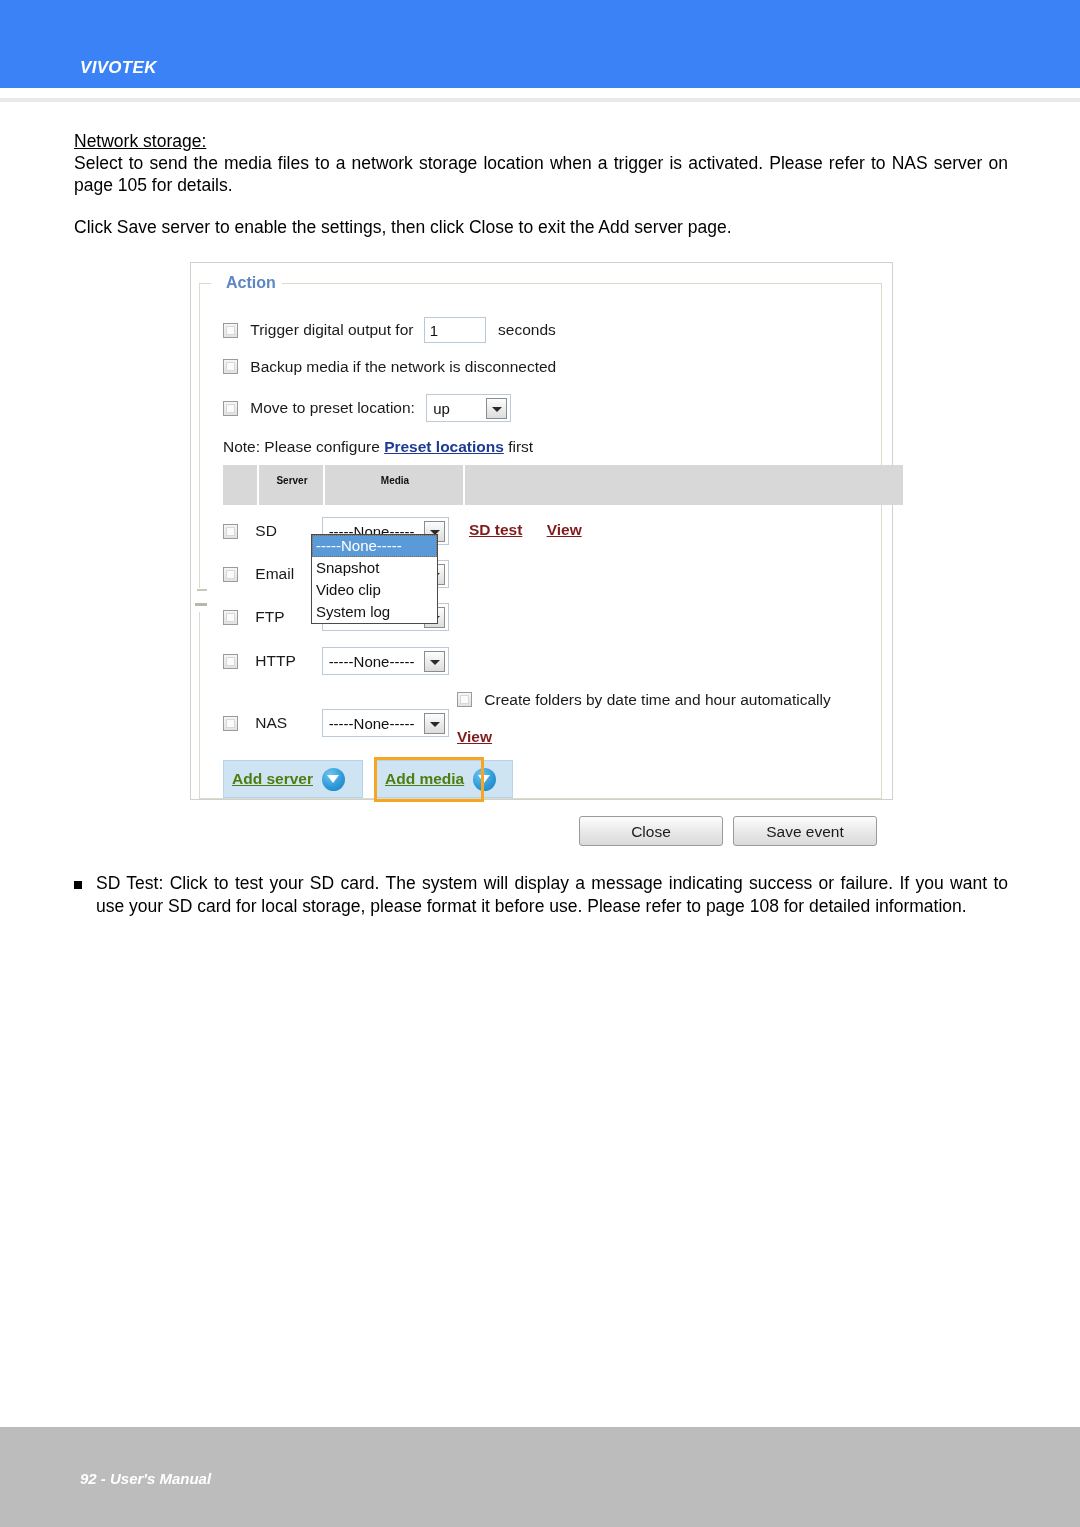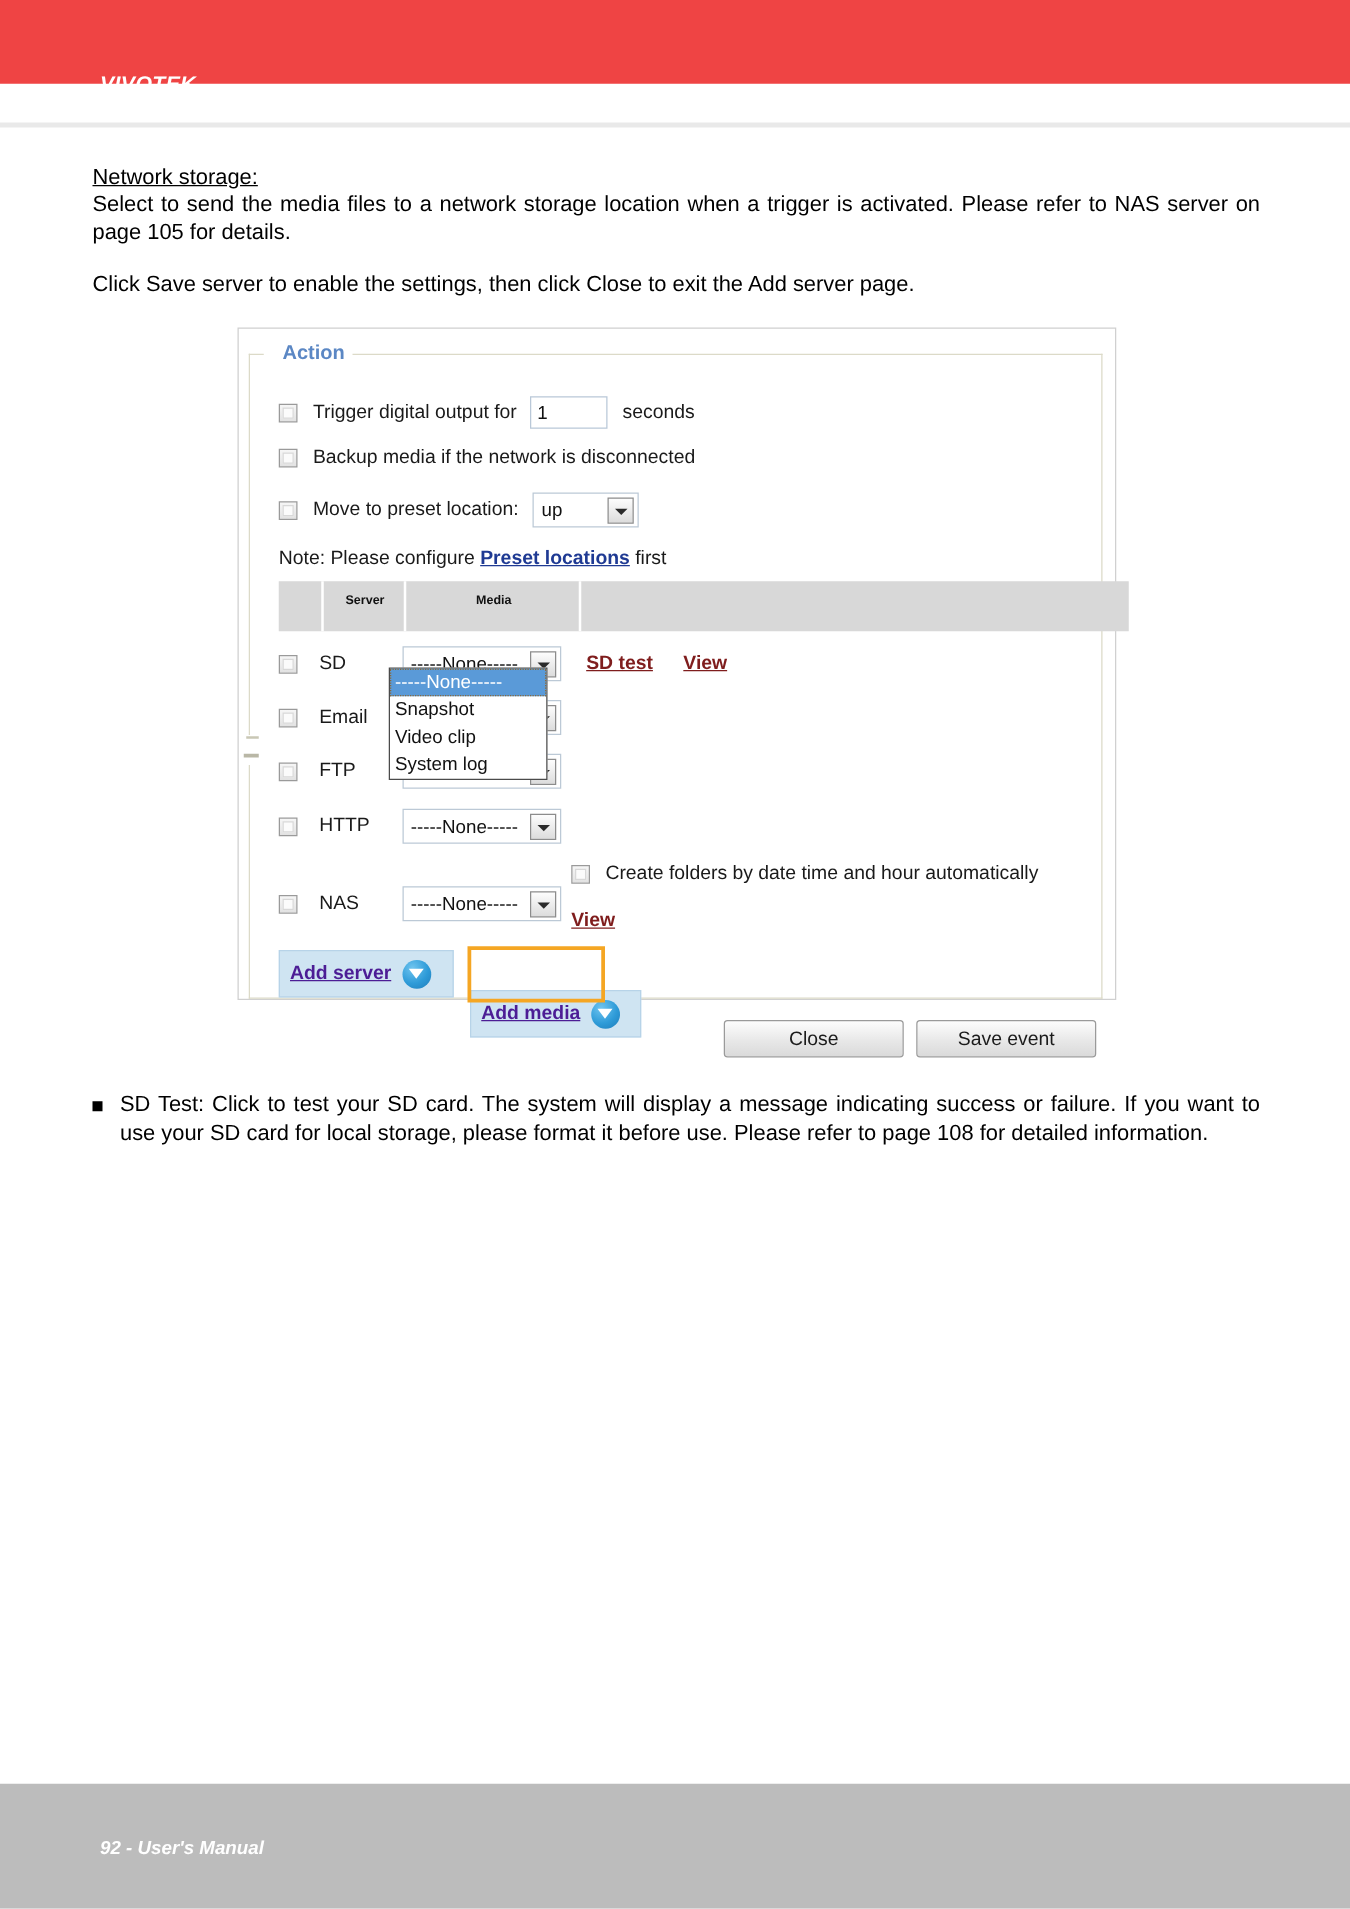--- a/index.html
+++ b/index.html
@@ -12,22 +12,22 @@
     background: #ffffff;
     font-family: "Liberation Sans", sans-serif;
     position: relative;
     overflow: hidden;
   }
 
   
   .page-header {
     position: absolute;
     left: 0; top: 0;
-    width: 1080px; height: 67px;
-    background: #ef4444;
+    width: 1080px; height: 88px;
+    background: #3b82f6;
   }
   .page-header .brand {
     position: absolute;
     left: 80px; top: 58px;
     font-size: 17px;
     font-weight: bold;
     font-style: italic;
     color: #ffffff;
     letter-spacing: 0.3px;
   }
@@ -279,21 +279,21 @@
     border: 1px solid #b7d3e8;
     box-sizing: border-box;
     display: flex;
     align-items: center;
     padding: 0 8px;
     gap: 9px;
   }
   .addbtn .t {
     font-size: 15.5px;
     font-weight: bold;
-    color: #4c1d95;
+    color: #4d7c0f;
     text-decoration: underline;
   }
   .circ {
     width: 23px; height: 23px;
     border-radius: 50%;
     background: radial-gradient(circle at 35% 28%, #6fc4ef 0%, #2e9bd8 55%, #1e7cba 100%);
     position: relative;
     flex: 0 0 auto;
   }
   .circ::after {
@@ -479,21 +479,21 @@
     </div>
     <div class="row-line" style="left:258px; top:456px;">
       <a class="lnk-plain" href="#">View</a>
     </div>
 
     <div class="addbtn" style="left:24px; top:488px; width:140px;">
       <span class="t">Add server</span>
       <span class="circ"></span>
     </div>
 
-    <div class="addbtn" style="left:177px; top:488px; width:137px;margin-top:32px;">
+    <div class="addbtn" style="left:177px; top:488px; width:137px;">
       <span class="t">Add media</span>
       <span class="circ"></span>
     </div>
     <div class="hl-box" style="left:175px; top:485px; width:110px; height:45px;"></div>
   </div>
 
   <div class="dlg-btn" style="left:389px; top:554px;">Close</div>
   <div class="dlg-btn" style="left:543px; top:554px;">Save event</div>
 </div>
 

